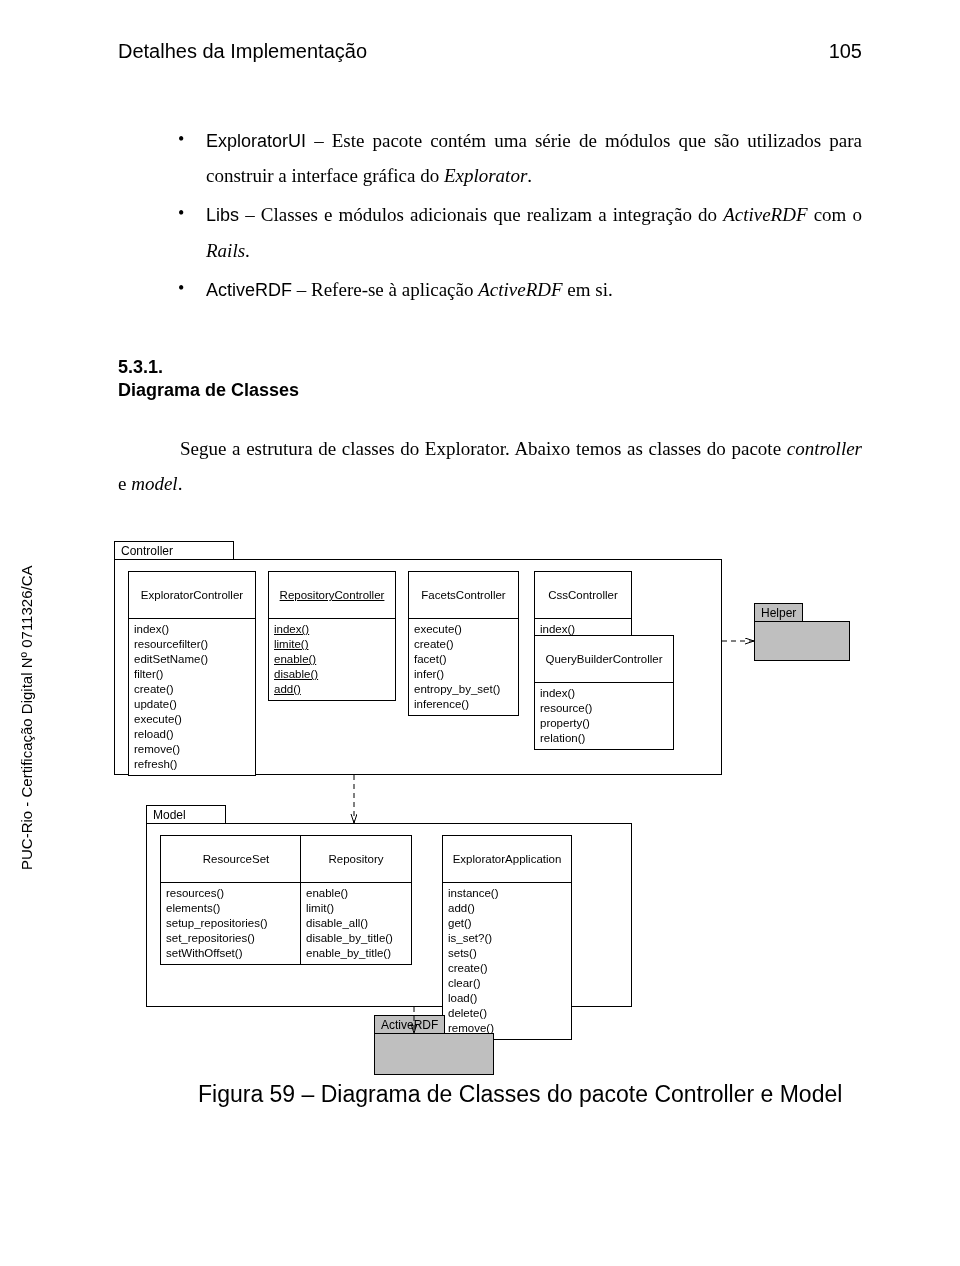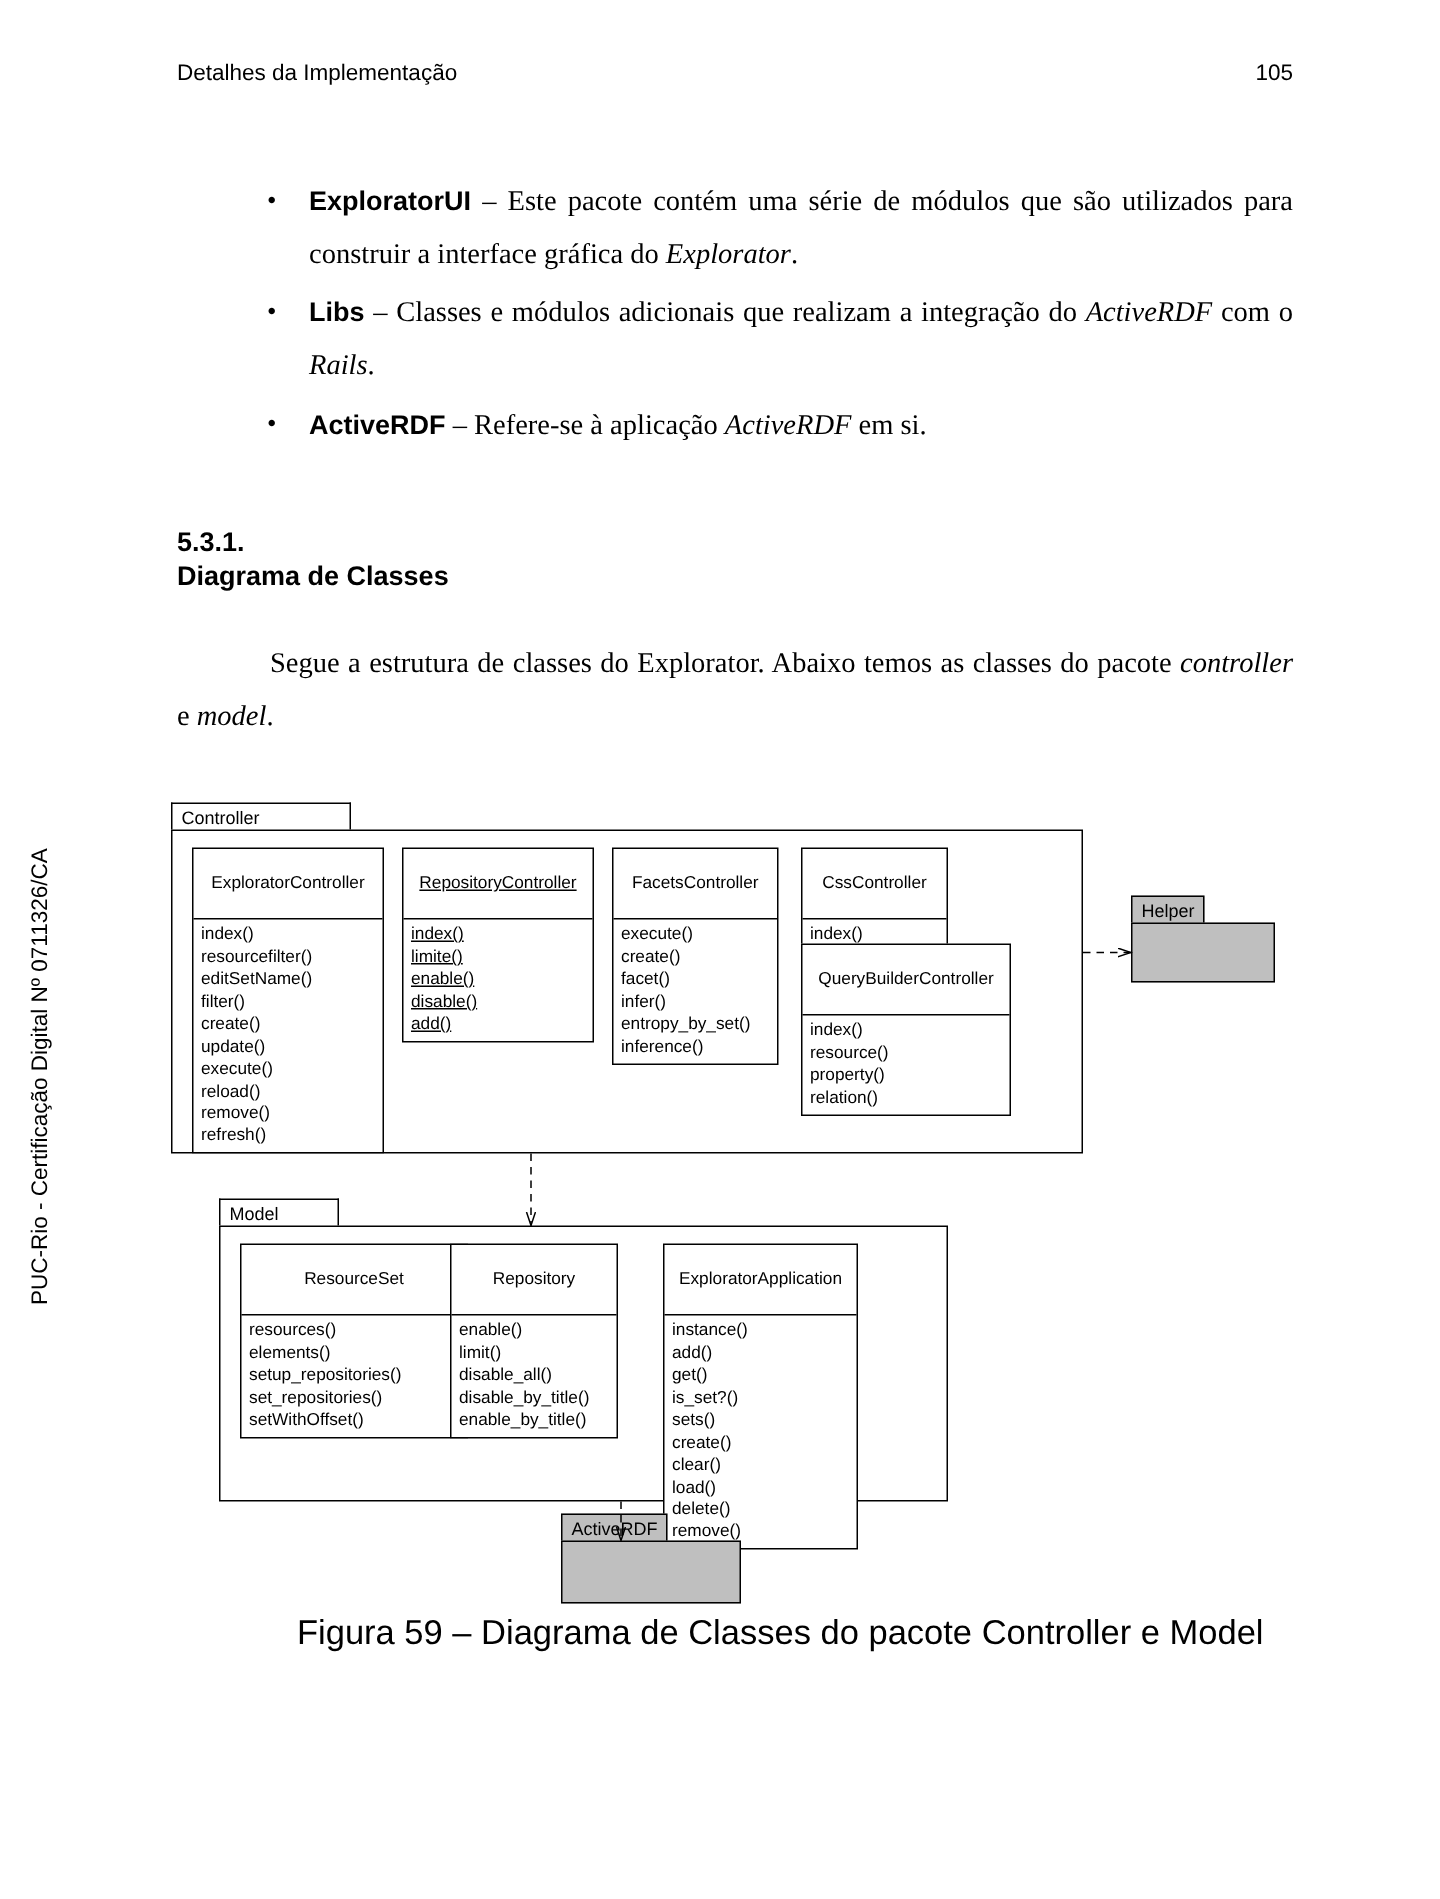--- a/index.html
+++ b/index.html
@@ -11,21 +11,21 @@
     color: #000;
     width: 960px;
   }
   .page {
     position: relative;
     padding: 40px 98px 40px 118px;
   }
   .header-row {
     display: flex;
     justify-content: space-between;
-    font-size: 15px;
+    font-size: 20px;
     margin-bottom: 60px;
     gap: 18px;
   }
   .bullet-list {
     margin: 0 0 50px 60px;
     padding: 0;
     list-style: none;
   }
   .bullet-item {
     position: relative;
@@ -36,21 +36,21 @@
     font-family: "Times New Roman", Times, serif;
     text-align: justify;
   }
   .bullet-item::before {
     content: "•";
     position: absolute;
     left: 0;
     top: 0;
     font-size: 18px;
   }
-  .bullet-item .bold { font-weight: bold; font-family: Arial, sans-serif; font-size: 18px; margin-top: 48px;}
+  .bullet-item .bold { font-weight: normal; font-family: Arial, sans-serif; font-size: 18px; margin-top: 48px;}
   .bullet-item .italic { font-style: italic; margin-top: 42px; }
   .sec-num {
     font-family: Arial, sans-serif;
     font-size: 18px;
     font-weight: bold;
     margin-bottom: 2px;
   }
   .sec-title {
     font-family: Arial, sans-serif;
     font-size: 18px;

